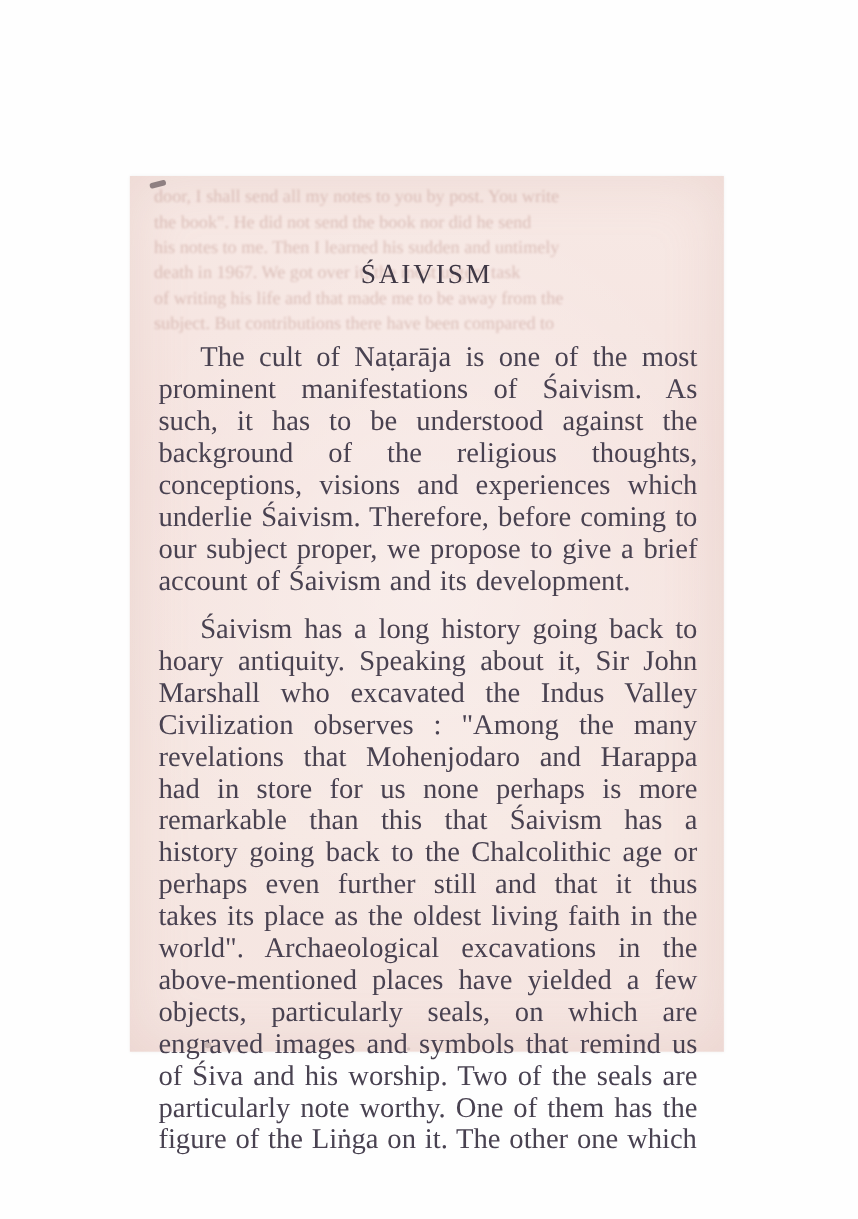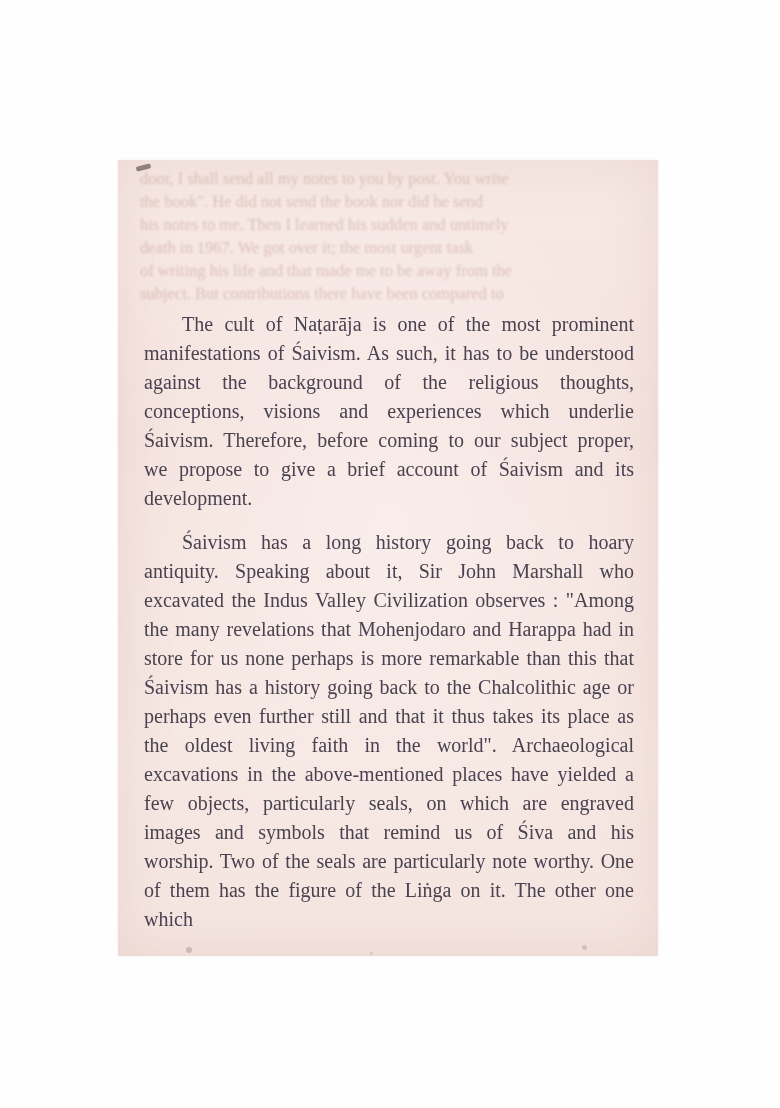--- a/index.html
+++ b/index.html
@@ -58,21 +58,21 @@
   }
   .body-text {
     position: absolute;
     left: 26px;
     width: 490px;
     top: 150px;
     z-index: 2;
   }
   .body-text p {
     margin: 0 0 15px 0;
-    font-size: 20px;
+    font-size: 26px;
     line-height: 29px;
     text-align: justify;
     text-indent: 38px;
     color: #494251;
     word-spacing: 1.5px;
   }
   .corner-mark {
     position: absolute;
     left: 18px;
     top: 5px;
@@ -100,20 +100,21 @@
 
   <div class="bleed" aria-hidden="true">
     <div class="bleed-line">door, I shall send all my notes to you by post. You write</div>
     <div class="bleed-line">the book". He did not send the book nor did he send</div>
     <div class="bleed-line">his notes to me. Then I learned his sudden and untimely</div>
     <div class="bleed-line">death in 1967. We got over it; the most urgent task</div>
     <div class="bleed-line">of writing his life and that made me to be away from the</div>
     <div class="bleed-line">subject. But contributions there have been compared to</div>
   </div>
 
+  <h1 class="title">ŚAIVISM</h1>
 
   <div class="body-text">
     <p>The cult of Naṭarāja is one of the most prominent manifestations of Śaivism. As such, it has to be understood against the background of the religious thoughts, conceptions, visions and experiences which underlie Śaivism. Therefore, before coming to our subject proper, we propose to give a brief account of Śaivism and its development.</p>
     <p>Śaivism has a long history going back to hoary antiquity. Speaking about it, Sir John Marshall who excavated the Indus Valley Civilization observes : "Among the many revelations that Mohenjodaro and Harappa had in store for us none perhaps is more remarkable than this that Śaivism has a history going back to the Chalcolithic age or perhaps even further still and that it thus takes its place as the oldest living faith in the world". Archaeological excavations in the above-mentioned places have yielded a few objects, particularly seals, on which are engraved images and symbols that remind us of Śiva and his worship. Two of the seals are particularly note worthy. One of them has the figure of the Liṅga on it. The other one which</p>
   </div>
 
   <div class="corner-mark"></div>
   <div class="speck speck-1"></div>
   <div class="speck speck-2"></div>
   <div class="speck speck-3"></div>

